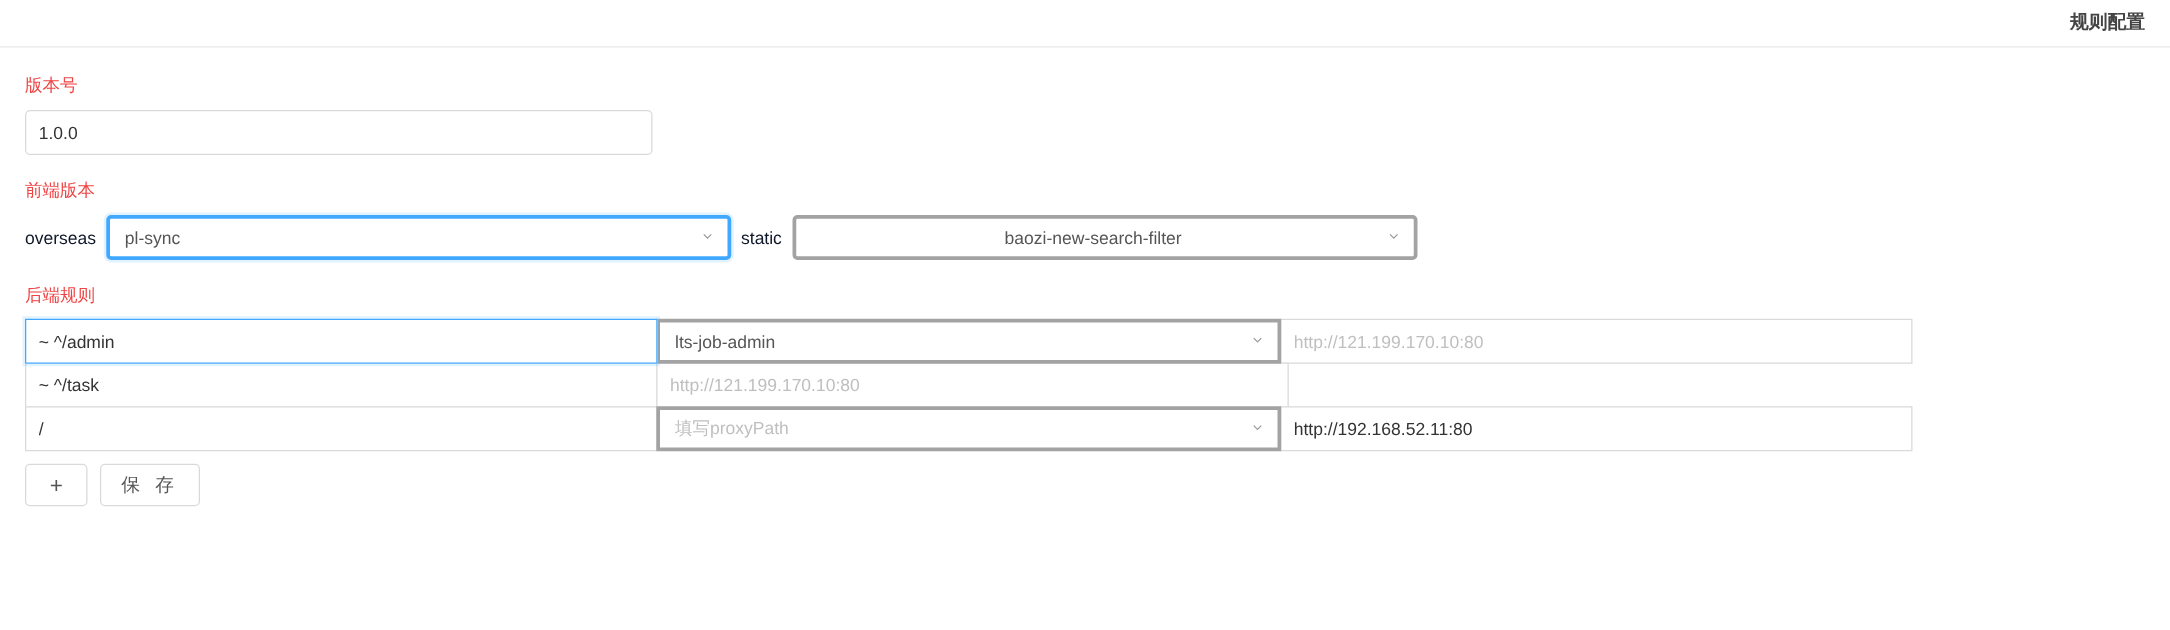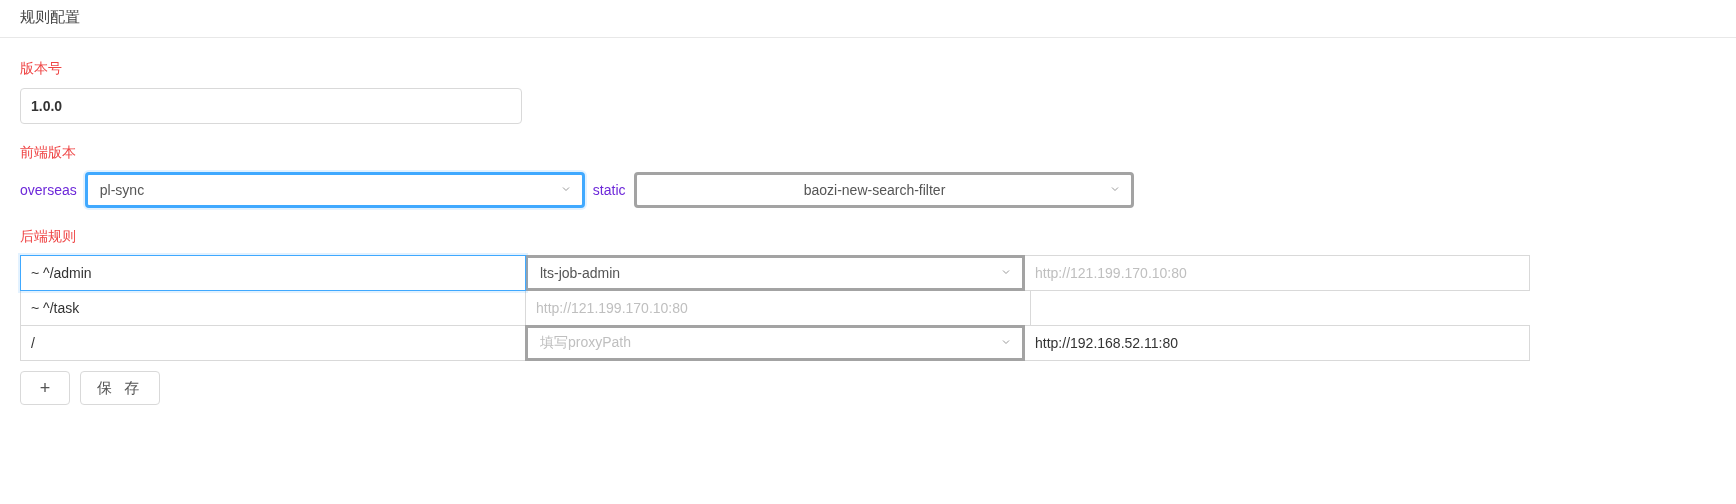--- a/index.html
+++ b/index.html
@@ -7,23 +7,24 @@
     margin: 0;
     padding: 0;
     font-family: -apple-system, BlinkMacSystemFont, "Segoe UI", "PingFang SC", "Hiragino Sans GB", "Microsoft YaHei", Arial, sans-serif;
     font-size: 14px;
     color: #333;
     background: #fff;
   }
   .page-wrap { width: 1736px; }
   .section-title {
     font-size: 15px;
-    font-weight: 400;
+    font-weight: 700;
     color: #444;
     padding: 8px 20px 10px 20px;
+    text-align: right;
   }
   .hr {
     border: none;
     border-top: 1px solid #e8e8e8;
     margin: 0 0 22px 0;
   }
   .form-body { padding: 0 20px 20px 20px; }
   .label {
     font-size: 14px;
     color: #ef4444;
@@ -34,23 +35,23 @@
     height: 36px;
     border: 1px solid #d9d9d9;
     border-radius: 4px;
     padding: 0 10px;
     font-size: 14px;
     color: #333;
     background: #fff;
     outline: none;
   }
   .text-input::placeholder { color: #bfbfbf; }
-  .version-input { width: 502px; font-weight: bold; }
+  .version-input { width: 502px; }
   .frontend-row { display: flex; align-items: center; gap: 8px; }
-  .inline-label { color: #6d28d9; font-size: 14px; text-align: right; }
+  .inline-label { color: #0f172a; font-size: 14px; text-align: right; }
   .select-wrap {
     position: relative;
     height: 36px;
     border: 3px solid #a3a3a3;
     border-radius: 4px;
     background: #fff;
     display: flex;
     align-items: center;
     padding: 0 30px 0 12px;
     font-size: 14px;

